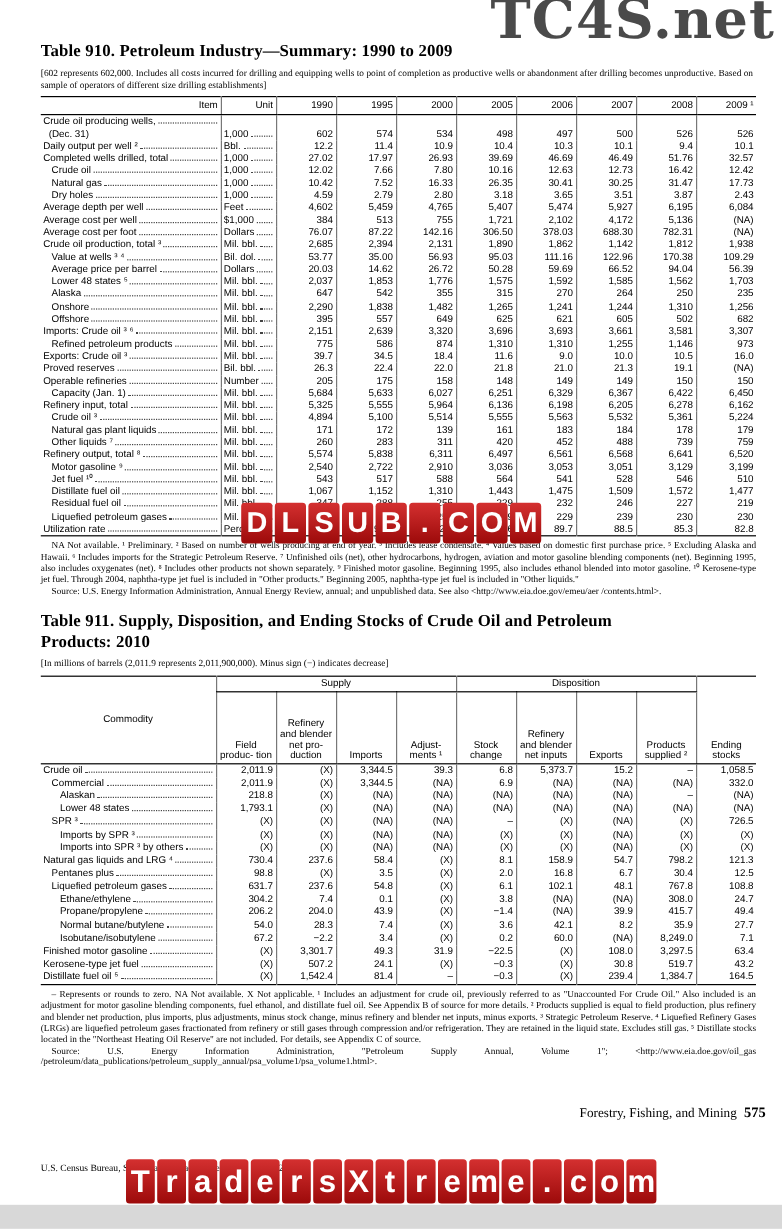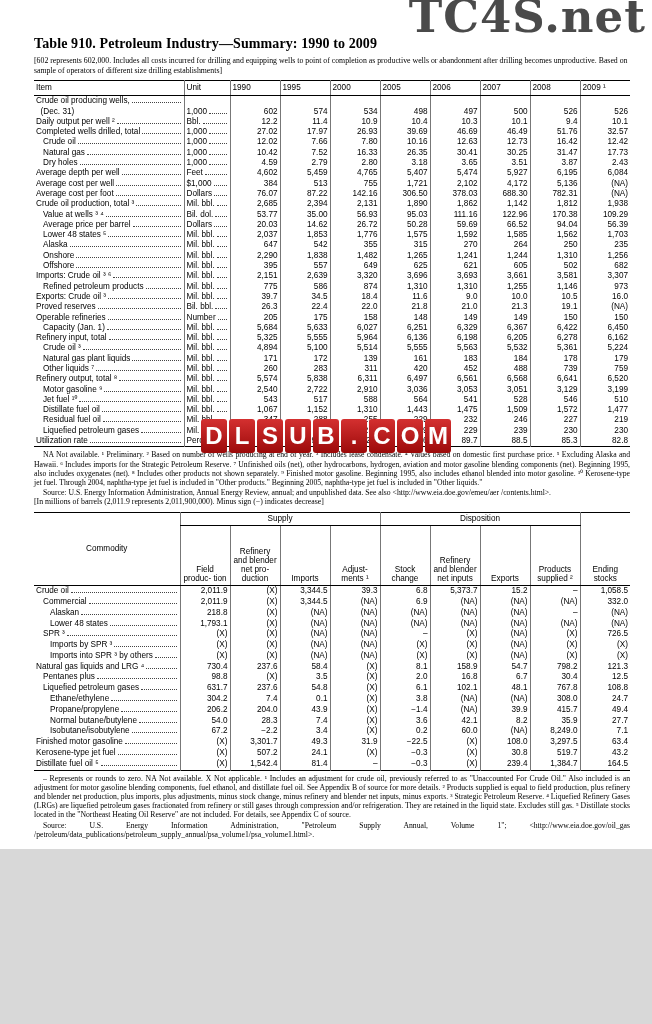--- a/index.html
+++ b/index.html
@@ -1,30 +1,30 @@
 <!DOCTYPE html>
 <html><head>
 <meta charset="utf-8">
 <style>
   *{box-sizing:border-box;margin:0;padding:0;}
   body{background:#d8d8d8;}
-  .page{position:relative;width:652px;height:849px;margin:0 auto;background:#fff;color:#000;
+  .page{position:relative;width:652px;height:1004px;margin:0 auto;background:#fff;color:#000;
         font-family:"Liberation Sans",sans-serif;overflow:hidden;}
   .content{position:absolute;left:34px;top:36px;width:596px;}
 
   .tbl-title{font-family:"Liberation Serif",serif;font-weight:bold;font-size:14px;line-height:1.2;margin-bottom:3px;letter-spacing:.1px;}
   .t2{max-width:520px;margin-top:14px;}
   .bracket-note{font-family:"Liberation Serif",serif;font-size:7.8px;line-height:1.25;margin-bottom:5px;}
 
   table.data{width:100%;border-collapse:collapse;table-layout:fixed;
              border-top:1.5px solid #000;border-bottom:1.5px solid #000;}
   table.data th,table.data td{font-size:8.2px;line-height:10.3px;padding:0 2px;
              border-left:1px solid #777;vertical-align:bottom;font-weight:normal;}
   table.data .nb{border-left:none;}
-  #t910 thead th{border-bottom:1.2px solid #000;text-align:left;vertical-align:middle;height:15px;}
+  #t910 thead th{border-bottom:1.2px solid #000;text-align:right;vertical-align:middle;height:15px;}
   #t911 thead th{text-align:center;}
   #t911 .grp{border-bottom:1px solid #000;height:13px;vertical-align:middle;}
   #t911 tr.sub th{vertical-align:bottom;padding-bottom:2px;line-height:9px;border-bottom:1.2px solid #000;height:60px;}
   #t911 .commodity{vertical-align:middle;border-bottom:1.2px solid #000;}
   #t911 .ending{vertical-align:bottom;border-bottom:1.2px solid #000;padding-bottom:2px;line-height:9px;text-align:center;}
   #t911 td{line-height:10.8px;}
 
   td.lbl{text-align:left;}
   .cellflex{display:flex;align-items:baseline;}
   .cellflex .lt{white-space:pre-line;}
@@ -813,20 +813,21 @@
               <td class="val">82.8</td>
             </tr>
           </tbody>
       </table>
 
       <p class="fn">NA Not available. ¹ Preliminary. ² Based on number of wells producing at end of year. ³ Includes lease condensate. ⁴ Values based on domestic first purchase price. ⁵ Excluding Alaska and Hawaii. ⁶ Includes imports for the Strategic Petroleum Reserve. ⁷ Unfinished oils (net), other hydrocarbons, hydrogen, aviation and motor gasoline blending components (net). Beginning 1995, also includes oxygenates (net). ⁸ Includes other products not shown separately. ⁹ Finished motor gasoline. Beginning 1995, also includes ethanol blended into motor gasoline. ¹⁰ Kerosene-type jet fuel. Through 2004, naphtha-type jet fuel is included in "Other products." Beginning 2005, naphtha-type jet fuel is included in "Other liquids."</p>
       <p class="fn src">Source: U.S. Energy Information Administration, Annual Energy Review, annual; and unpublished data. See also &lt;http://www.eia.doe.gov/emeu/aer /contents.html&gt;.</p>
     </section>
 
     <section>
+      <h2 class="tbl-title t2">Table 911. Supply, Disposition, and Ending Stocks of Crude Oil and Petroleum Products: 2010</h2>
       <p class="bracket-note">[In millions of barrels (2,011.9 represents 2,011,900,000). Minus sign (−) indicates decrease]</p>
 
       <table class="data" id="t911">
         <colgroup>
           <col style="width:146px">
             <col span="9">
         </colgroup>
         <thead>
           <tr>
             <th class="nb commodity" rowspan="2">Commodity</th>

